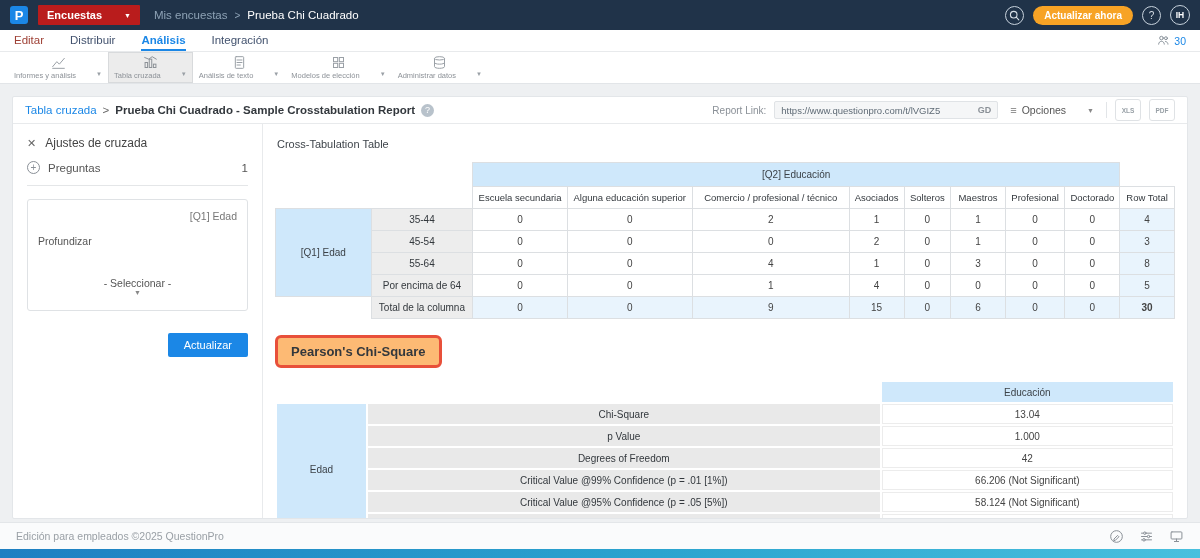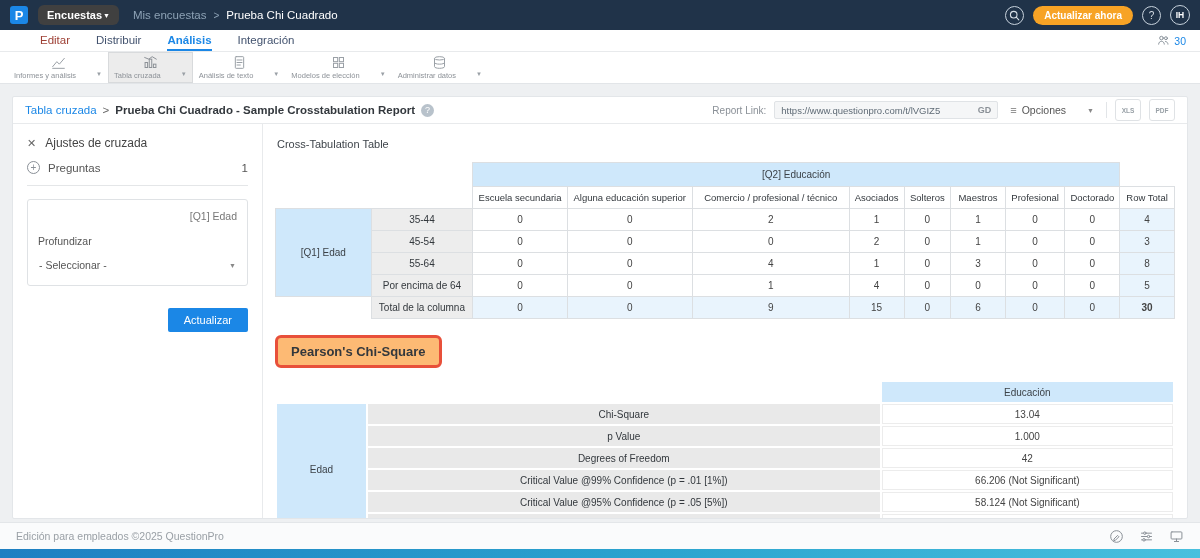--- a/index.html
+++ b/index.html
@@ -2,34 +2,34 @@
 <html><head>
 <meta charset="utf-8">
 <style>
   * { box-sizing:border-box; margin:0; padding:0; }
   html,body { width:1200px; height:558px; }
   body { font-family:"Liberation Sans", sans-serif; background:#eef0f2; overflow:hidden; font-size:12px; }
 
   
   .navbar { height:30px; background:#203349; display:flex; align-items:center; padding:0 10px; gap:10px; }
   .logo { width:18px; height:18px; background:#1b87e6; color:#fff; border-radius:3px; font-weight:700; font-size:13px; display:flex; align-items:center; justify-content:center; cursor:pointer; }
-  .surveys-btn { background:#404040; color:#fff; border:none; border-radius:6px; height:20px; padding:0 9px; font-size:11px; font-weight:700; display:flex; align-items:center; gap:1px; cursor:pointer; font-family:inherit; }
+  .surveys-btn { background:#b91c1c; color:#fff; border:none; border-radius:1px; height:20px; padding:0 9px; font-size:11px; font-weight:700; display:flex; align-items:center; gap:22px; cursor:pointer; font-family:inherit; }
   .surveys-btn .caret { font-size:7px; }
   .nav-bc { display:flex; align-items:center; gap:7px; margin-left:4px; font-size:11.5px; }
   .bc-parent { color:#8da2b5; cursor:pointer; }
   .bc-sep { color:#8da2b5; font-size:10px; }
   .bc-current { color:#fff; }
   .nav-right { margin-left:auto; display:flex; align-items:center; gap:9px; }
   .circle-btn { width:19px; height:19px; border:1px solid #c7d2dc; border-radius:50%; display:flex; align-items:center; justify-content:center; color:#d7dfe6; font-size:10px; cursor:pointer; }
   .upgrade-btn { background:#f7a325; border:none; color:#fff; font-weight:700; font-size:10px; height:19px; padding:0 11px; border-radius:10px; cursor:pointer; font-family:inherit; }
   .avatar { width:20px; height:20px; border:1px solid #c7d2dc; border-radius:50%; color:#fff; font-size:8.5px; font-weight:700; display:flex; align-items:center; justify-content:center; cursor:pointer; }
 
   
   .menubar { height:22px; background:#fff; display:flex; align-items:flex-end; padding:0 14px; border-bottom:1px solid #e8eaec; }
-  .menu-items { display:flex; gap:26px; align-items:flex-end;margin-left:26px; }
+  .menu-items { display:flex; gap:26px; align-items:flex-end; }
   .menu-item { font-size:11.5px; color:#42526e; padding-bottom:5px; cursor:pointer; }
   .menu-item.editar { color:#9e4035; }
   .menu-item.active { color:#1b87e6; font-weight:700; border-bottom:2px solid #1b87e6; padding-bottom:3px; }
   .menu-right { margin-left:auto; display:flex; align-items:center; gap:4px; padding-bottom:4px; }
   .menu-count { color:#1b87e6; font-size:10.5px; }
 
   
   .toolbar { height:32px; background:#fff; border-bottom:1px solid #e2e5e8; display:flex; align-items:stretch; padding:0 8px; }
   .tool-tab { min-width:74px; padding:0 5px; display:flex; flex-direction:column; align-items:center; justify-content:center; gap:1px; cursor:pointer; border:1px solid transparent; }
   .tool-tab.active { background:#ececec; border-color:#d8dadc; }
@@ -61,21 +61,21 @@
   .close-x { font-size:11px; color:#666; cursor:pointer; }
   .sp-tabs { display:flex; gap:26px; margin-top:15px; border-bottom:1px solid #e4e6e8; }
   .sp-tab { font-size:11.5px; color:#555; padding-bottom:7px; cursor:pointer; }
   .sp-tab.active { color:#1b87e6; border-bottom:2px solid #1b87e6; }
   .sp-questions { display:flex; align-items:center; gap:8px; padding:11px 0; border-bottom:1px solid #e4e6e8; font-size:11.5px; color:#555; }
   .plus-circle { width:13px; height:13px; border:1px solid #8a9097; border-radius:50%; color:#8a9097; font-size:10px; line-height:11px; text-align:center; cursor:pointer; }
   .q-count { margin-left:auto; color:#555; }
   .q-box { margin-top:13px; border:1px solid #dfe2e5; border-radius:3px; padding:10px 10px 12px; }
   .q-tag { text-align:right; font-size:10.5px; color:#777; }
   .drill-label { margin-top:13px; font-size:10.5px; color:#555; }
-  .select { margin-top:10px; display:flex; align-items:center; justify-content:space-between; font-size:10.5px; color:#555; cursor:pointer; padding:2px 1px; }
+  .select { margin-top:28px; display:flex; align-items:center; justify-content:space-between; font-size:10.5px; color:#555; cursor:pointer; padding:2px 1px;flex-direction:column; }
   .select .caret3 { font-size:7px; color:#888; }
   .update-btn { margin-top:22px; margin-left:auto; background:#1b87e6; border:none; color:#fff; font-size:11px; padding:6px 16px; border-radius:2px; cursor:pointer; font-family:inherit; }
 
   
   .main-content { flex:1; padding:12px 12px 0; overflow:hidden; }
   .section-title { font-size:11px; color:#3f454b; margin:2px 0 12px 2px; }
 
   
   .xtab { border-collapse:collapse; table-layout:fixed; font-size:10px; color:#444; }
   .xtab td { border:1px solid #dcdfe2; height:22px; text-align:center; padding:0 3px; background:#fff; overflow:hidden; white-space:nowrap; }

